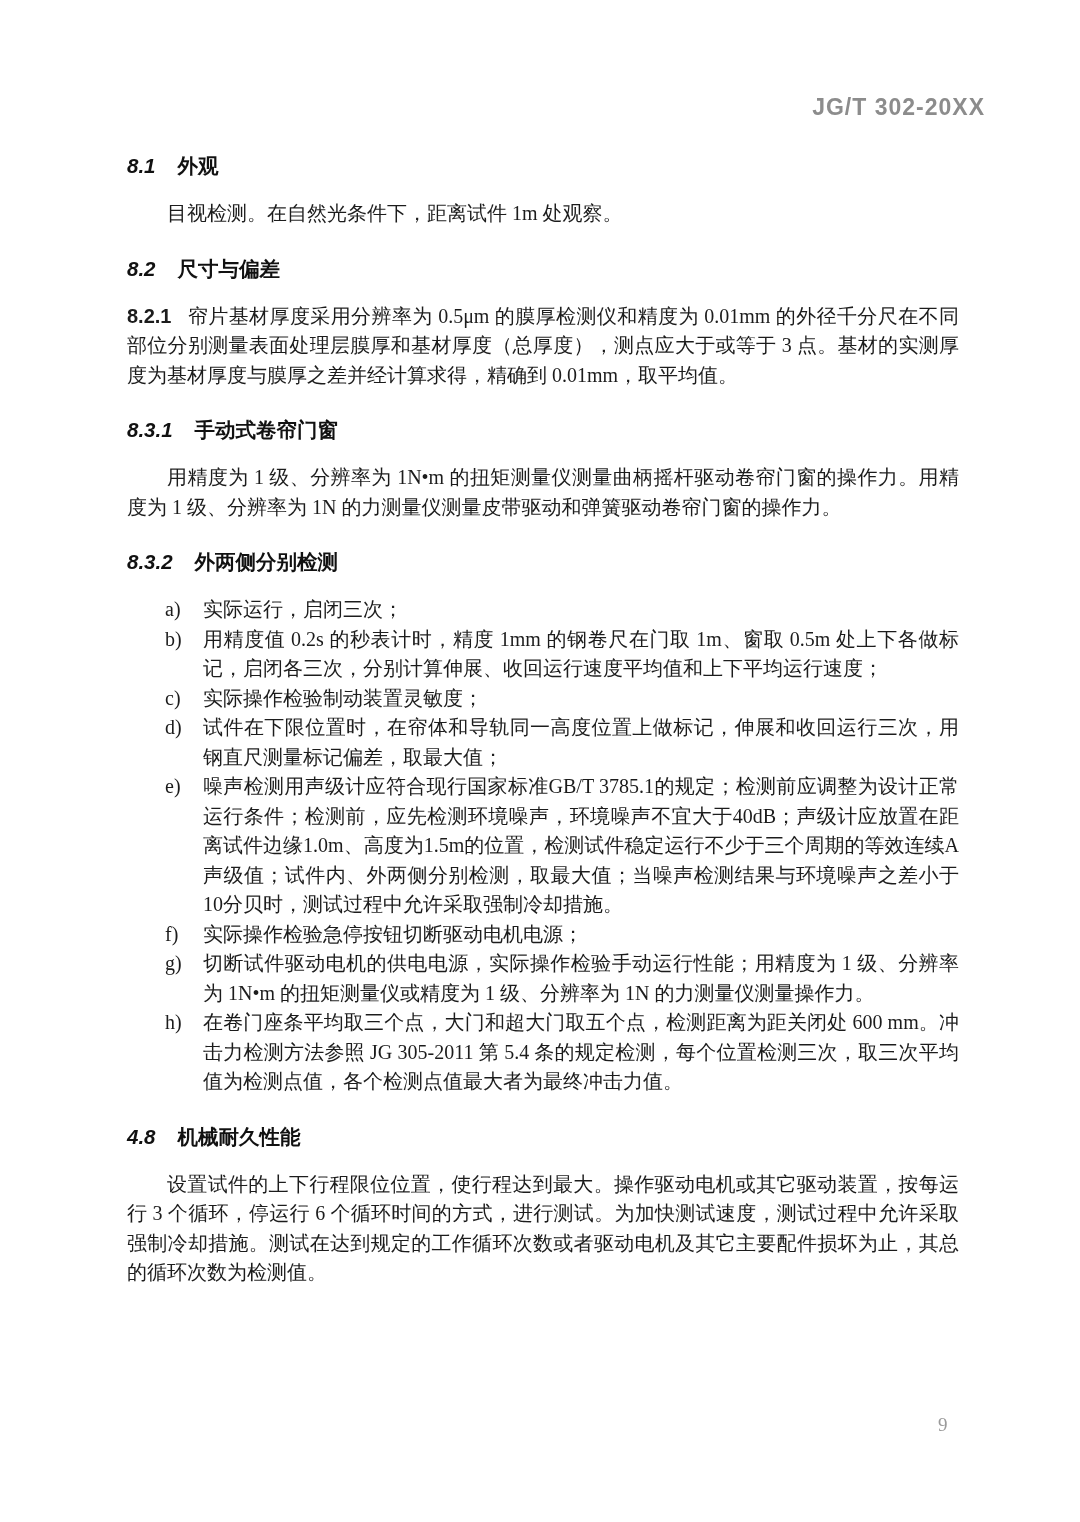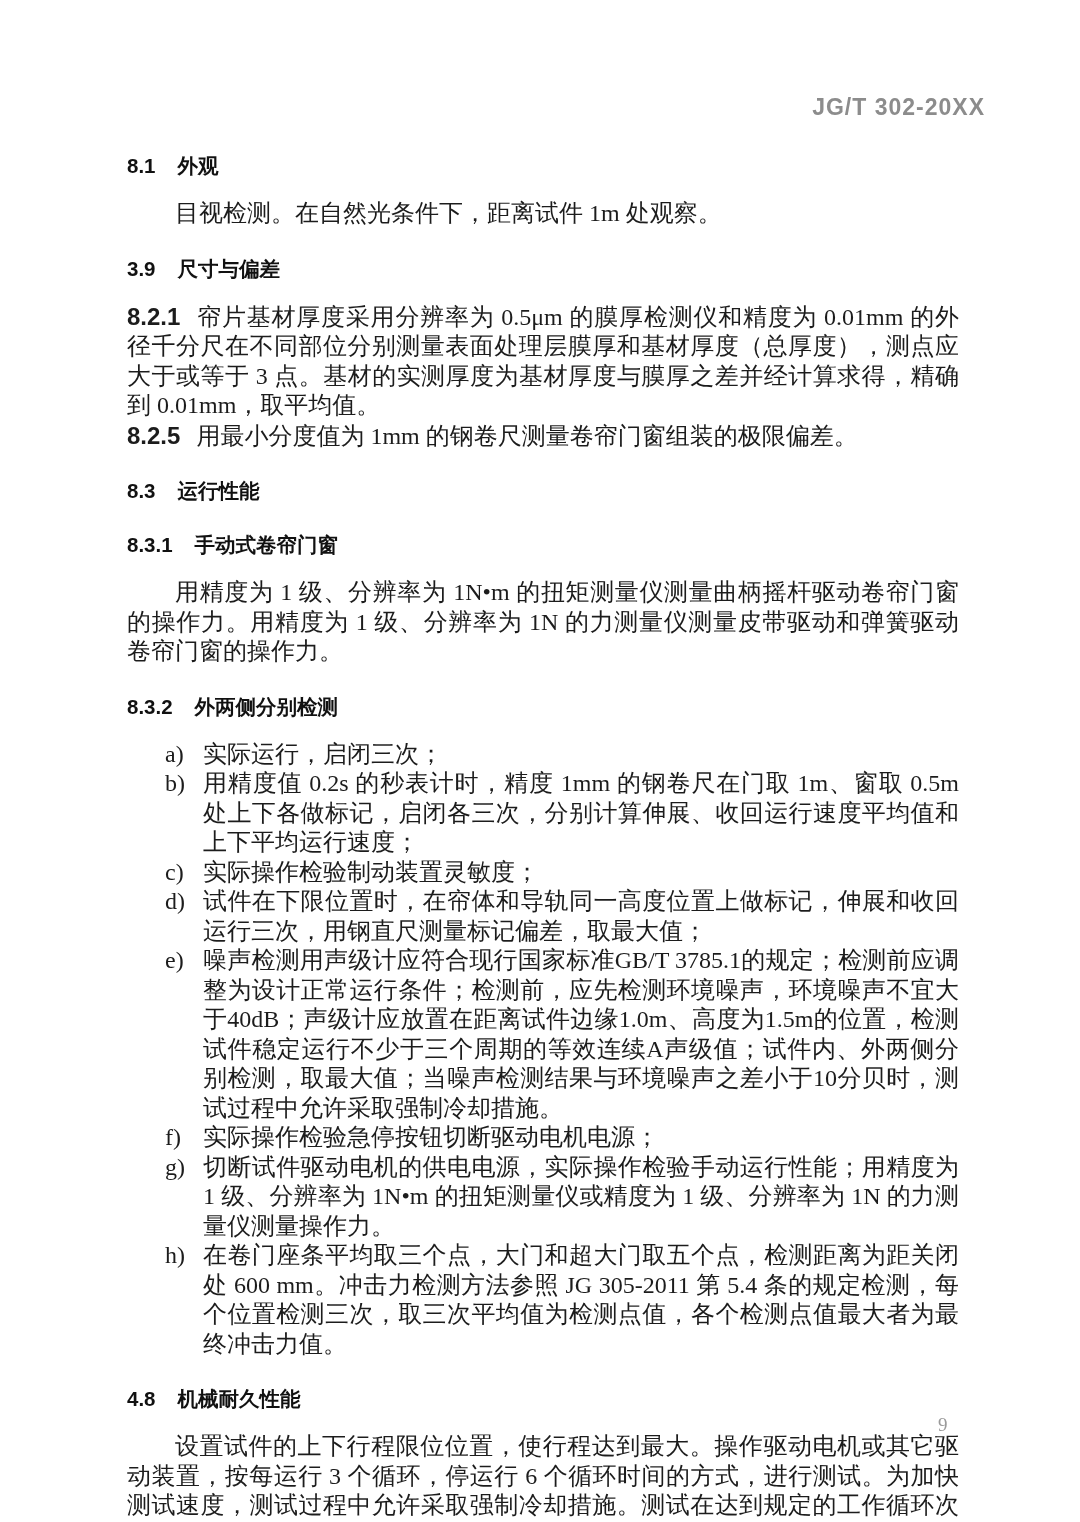--- a/index.html
+++ b/index.html
@@ -24,34 +24,34 @@
     letter-spacing: 1px;
     color: #8c8c8c;
   }
   .content {
     position: absolute;
     top: 118px;
     left: 127px;
     width: 832px;
   }
   .content p, .content .clause, .content .li {
-    font-size: 24px;
+    font-size: 20px;
     line-height: 29.5px;
     text-align: justify;
   }
   h2, h3 {
     font-family: "Liberation Sans", sans-serif;
     font-weight: bold;
     font-size: 20.5px;
     color: #111;
     margin-top: 26px;
     margin-bottom: 19px;
     line-height: 28px;
   }
-  h2 .num, h3 .num { margin-right: 22px; }
+  h2 .num, h3 .num { margin-right: 22px; font-style: italic; }
   .para { text-indent: 2em; }
   .clause .num {
     font-family: "Liberation Sans", sans-serif;
     font-weight: bold;
     margin-right: 16px;
   }
   .list { margin-top: 0; }
   .li {
     display: flex;
     padding-left: 38px;
@@ -75,26 +75,24 @@
 <div class="page">
 
   <div class="doc-header">JG/T 302-20XX</div>
 
   <div class="content">
 
     <h2><span class="num">8.1</span><span>外观</span></h2>
 
     <p class="para">目视检测。在自然光条件下，距离试件 1m 处观察。</p>
 
-    <h2><span class="num">3.9</span><span>尺寸与偏差</span></h2>
+    <h2><span class="num">8.2</span><span>尺寸与偏差</span></h2>
 
     <div class="clause"><span class="num">8.2.1</span><span>帘片基材厚度采用分辨率为 0.5μm 的膜厚检测仪和精度为 0.01mm 的外径千分尺在不同部位分别测量表面处理层膜厚和基材厚度（总厚度），测点应大于或等于 3 点。基材的实测厚度为基材厚度与膜厚之差并经计算求得，精确到 0.01mm，取平均值。</span></div>
-    <div class="clause"><span class="num">8.2.5</span><span>用最小分度值为 1mm 的钢卷尺测量卷帘门窗组装的极限偏差。</span></div>
 
-    <h2><span class="num">8.3</span><span>运行性能</span></h2>
 
     <h3><span class="num">8.3.1</span><span>手动式卷帘门窗</span></h3>
 
     <p class="para">用精度为 1 级、分辨率为 1N•m 的扭矩测量仪测量曲柄摇杆驱动卷帘门窗的操作力。用精度为 1 级、分辨率为 1N 的力测量仪测量皮带驱动和弹簧驱动卷帘门窗的操作力。</p>
 
     <h3><span class="num">8.3.2</span><span>外两侧分别检测</span></h3>
 
     <div class="list">
       <div class="li">
           <span class="label">a)</span>

